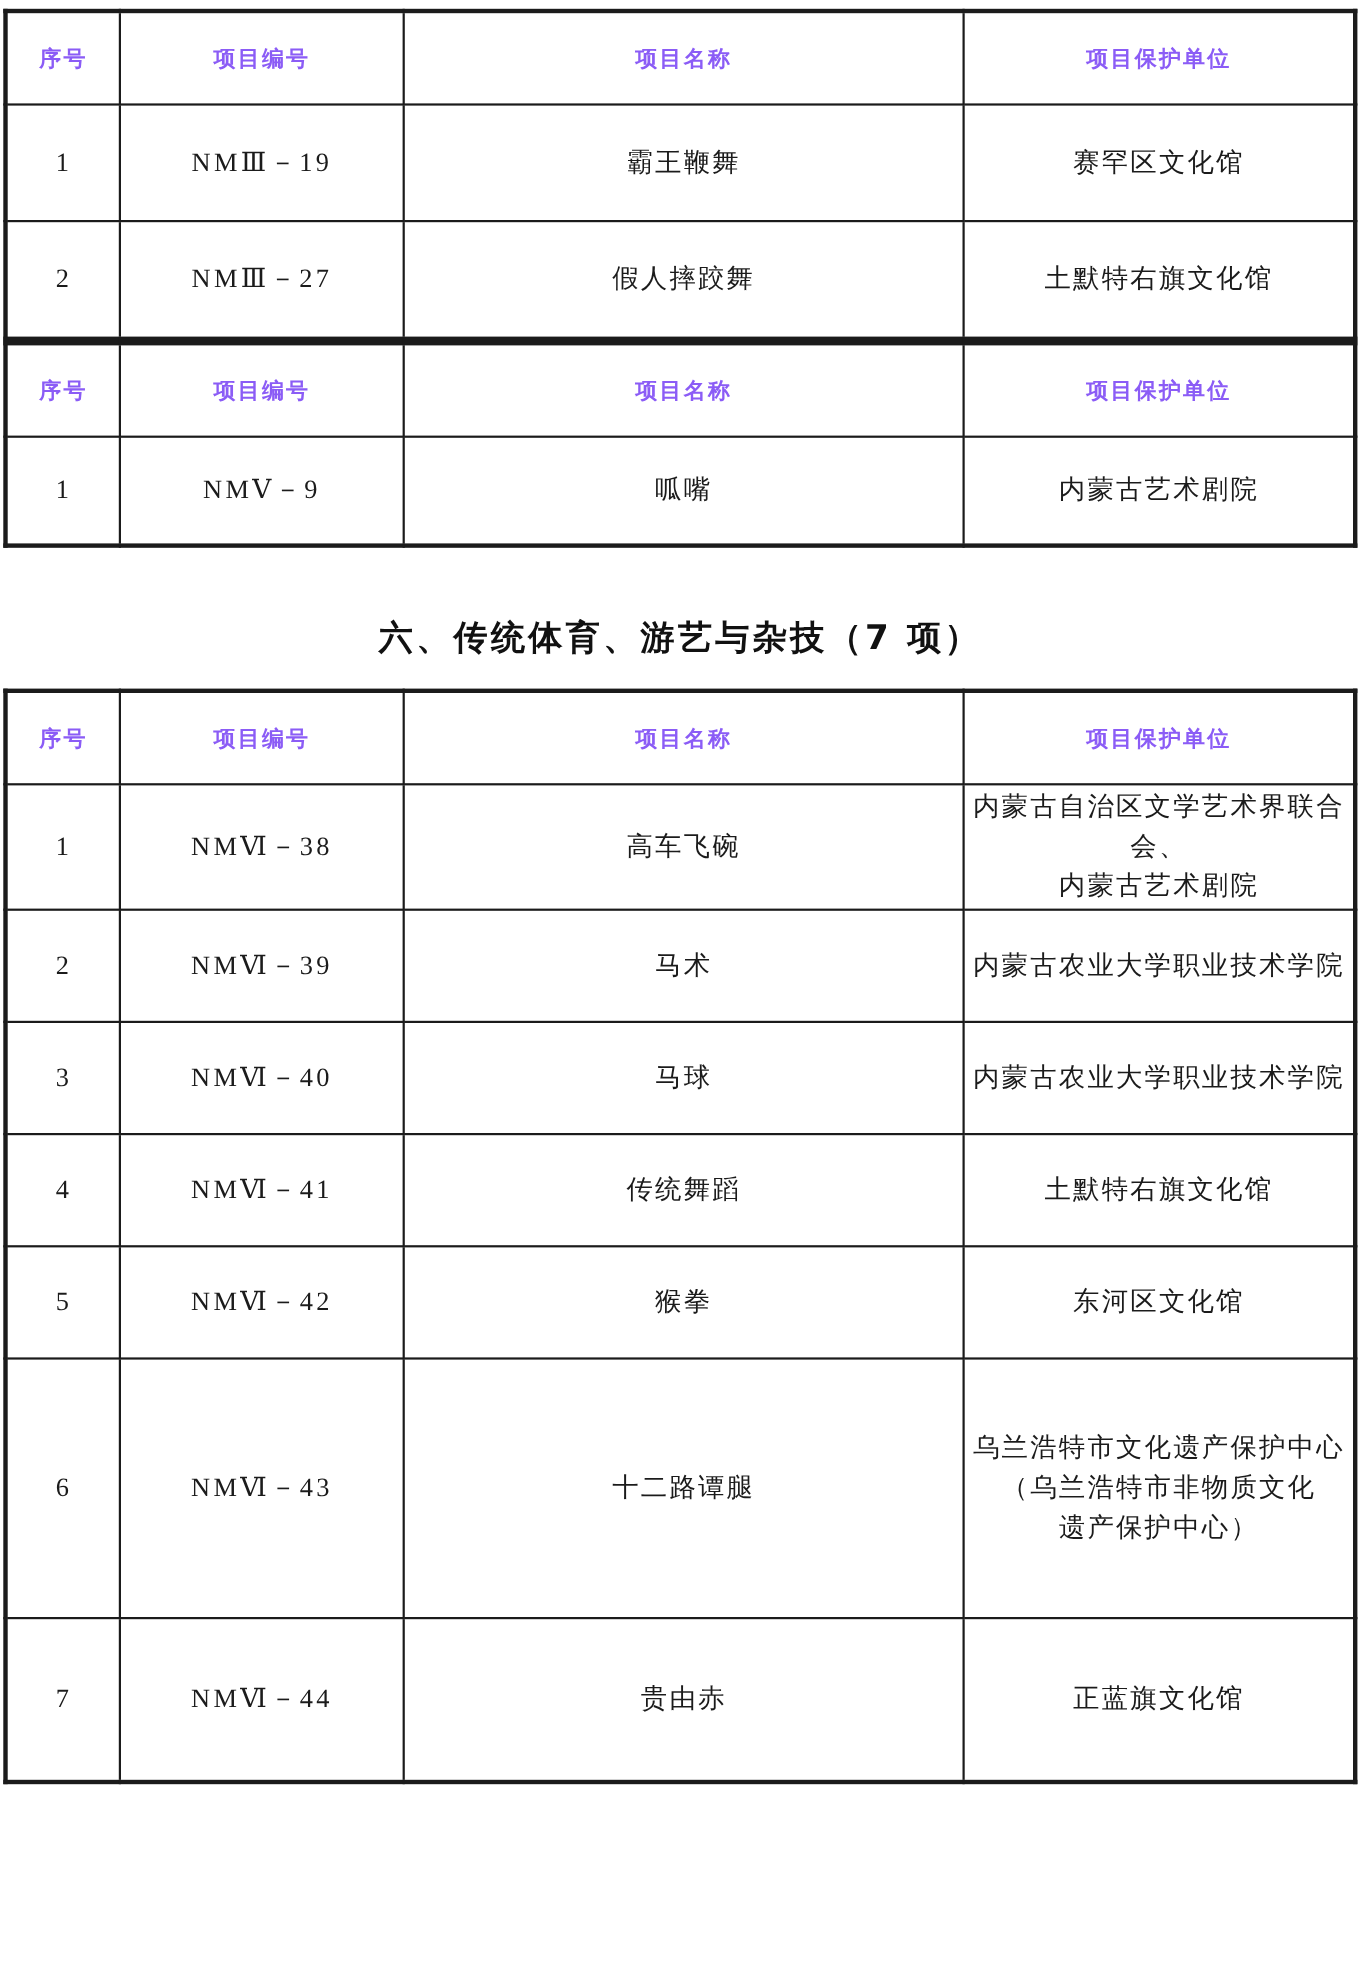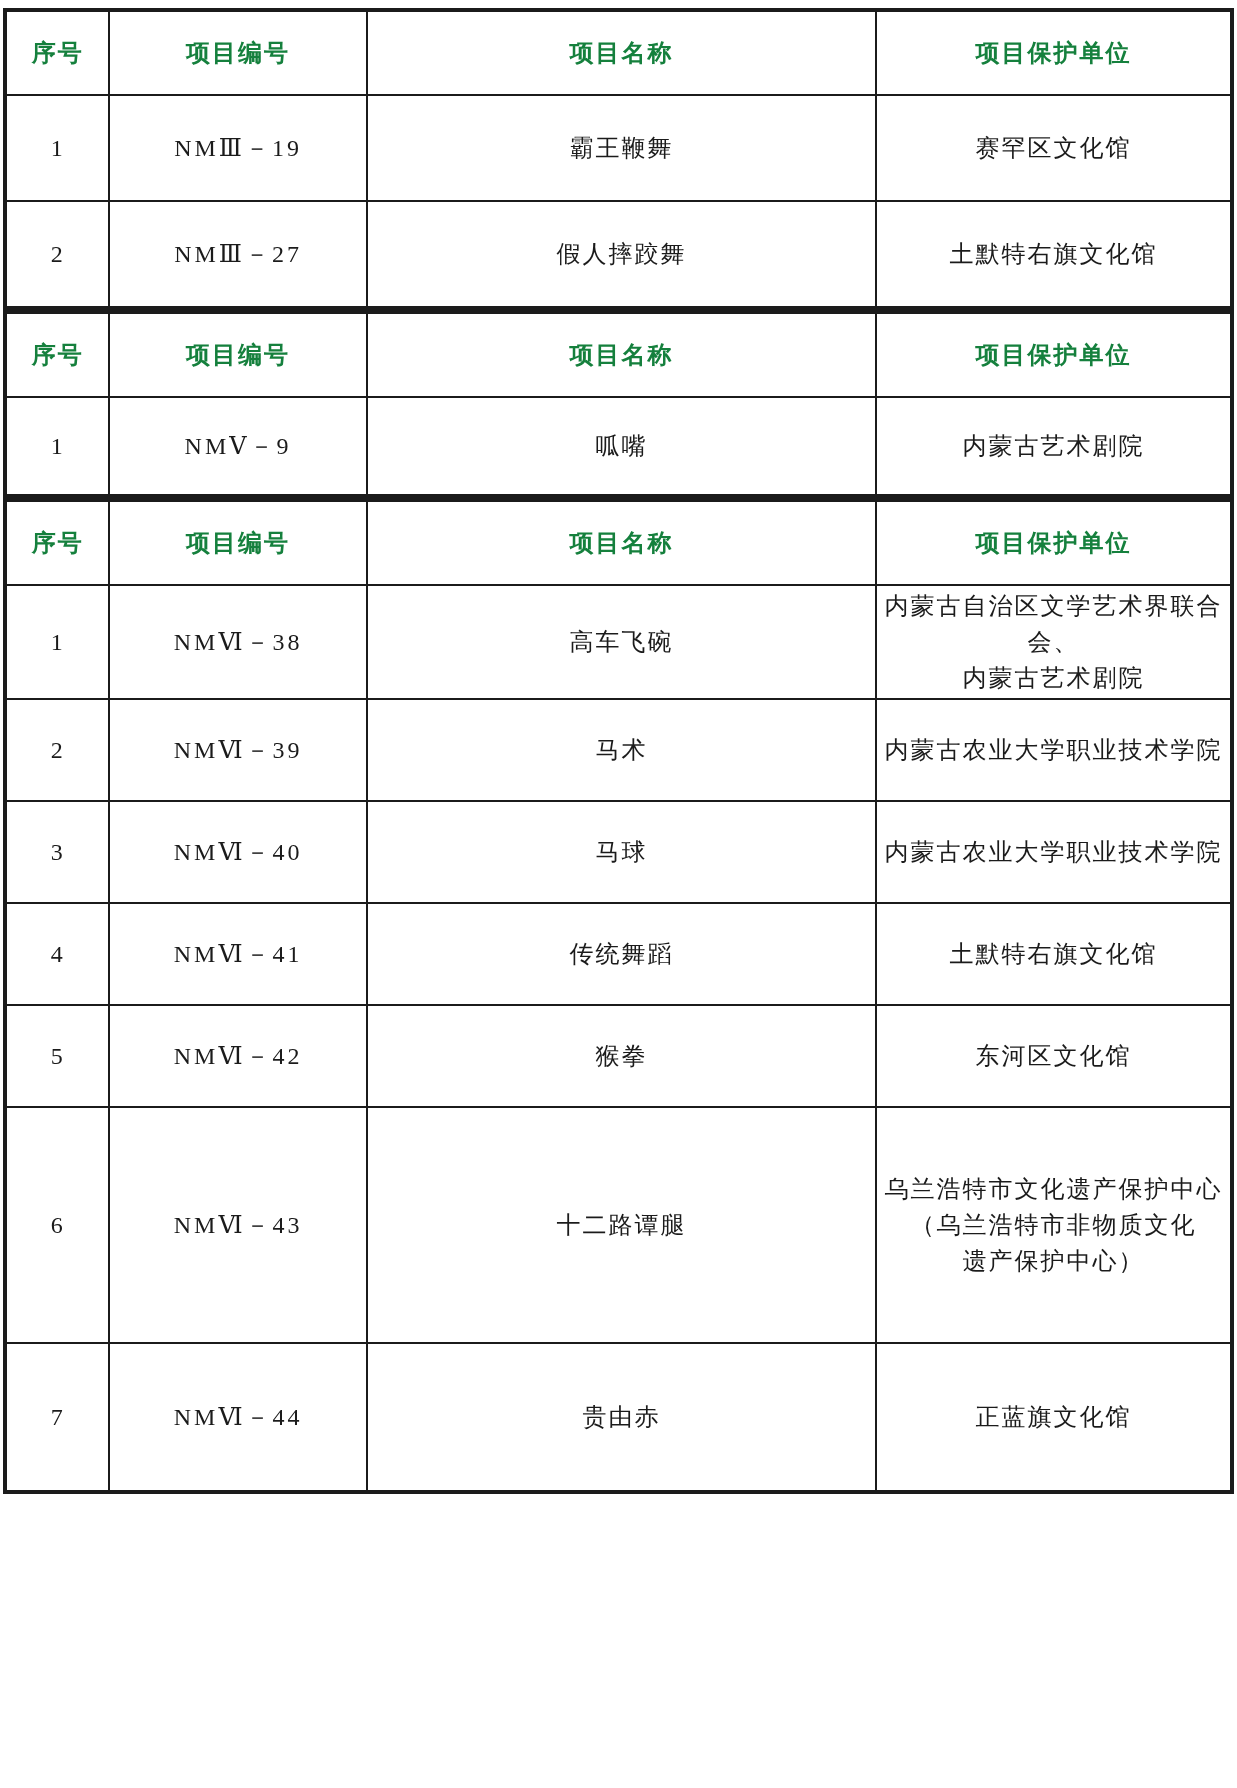--- a/index.html
+++ b/index.html
@@ -42,23 +42,23 @@
   col.c-name  { width: 41.5%; }
   col.c-unit  { width: 29%; }
 
   .data-table th {
     border: 2px solid #1b1b1b;
     height: 82px;
     text-align: center;
     vertical-align: middle;
     font-family: "DejaVu Sans", "Liberation Sans", sans-serif;
     font-weight: bold;
-    font-size: 24px;
+    font-size: 20px;
     letter-spacing: 2px;
-    color: #15803d;
+    color: #8b5cf6;
     padding: 0;
   }
   .data-table td {
     border: 2px solid #1b1b1b;
     height: 96px;
     text-align: center;
     vertical-align: middle;
     font-family: "Liberation Serif", "DejaVu Serif", serif;
     font-weight: normal;
     font-size: 24px;
@@ -127,20 +127,21 @@
     </tr>
     <tr>
       <td>1</td>
       <td class="code-cell">NMⅤ－9</td>
       <td>呱嘴</td>
       <td>内蒙古艺术剧院</td>
     </tr>
   </tbody>
     </table>
 
+  <div class="section-title t3-title">六、传统体育、游艺与杂技（7 项）</div>
 
   <table class="data-table t3">
     <colgroup>
       <col class="c-index">
         <col class="c-code">
         <col class="c-name">
         <col class="c-unit">
     </colgroup>
     <tbody>
         <tr>

